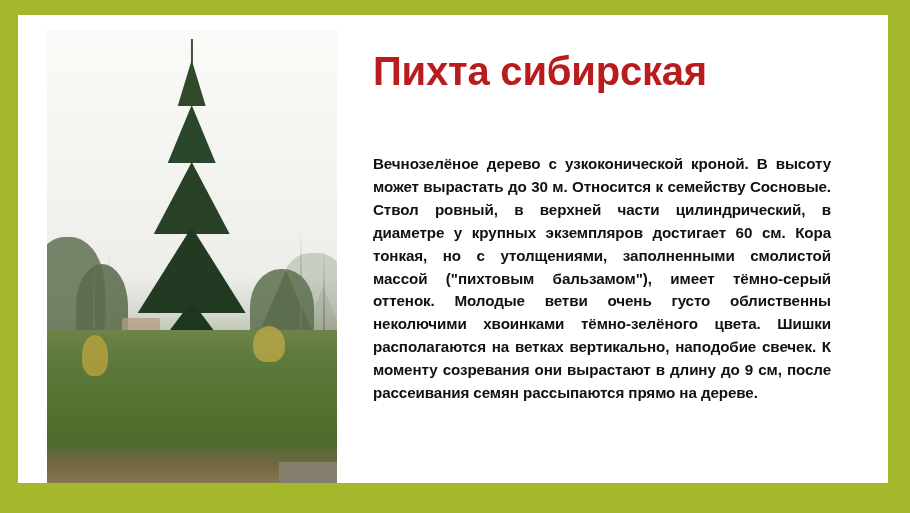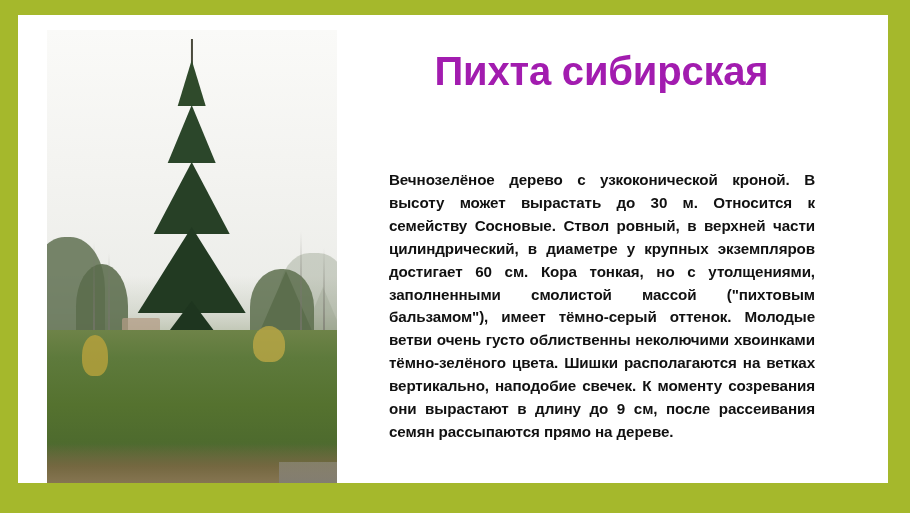--- a/index.html
+++ b/index.html
@@ -152,42 +152,42 @@
     height: 7%;
     background: #4A4A3C;
   }
 
   
   .title {
     position: absolute;
     left: 355px;  
     top: 33px;
     width: 457px;
-    text-align: center;
+    text-align: left;
     font-size: 40px;
     font-weight: bold;
     line-height: 1.15;
-    color: #a21caf;
+    color: #b91c1c;
     letter-spacing: -0.2px;
     white-space: nowrap;
   }
   .body-text {
     position: absolute;
     left: 355px;
     top: 138px;
     width: 458px;
     font-size: 15.2px;
     font-weight: bold;
     line-height: 22.9px;
     color: #111111;
     text-align: justify;
     text-justify: inter-word;
     letter-spacing: -0.1px;
   }
-  .body-text p { margin: 16px; }
+  .body-text p { margin: 0; }
 </style>
 </head>
 <body>
 
 <div class="slide">
   <div class="slide-inner">
 
     <div class="photo-wrap">
       <div class="photo">
 

